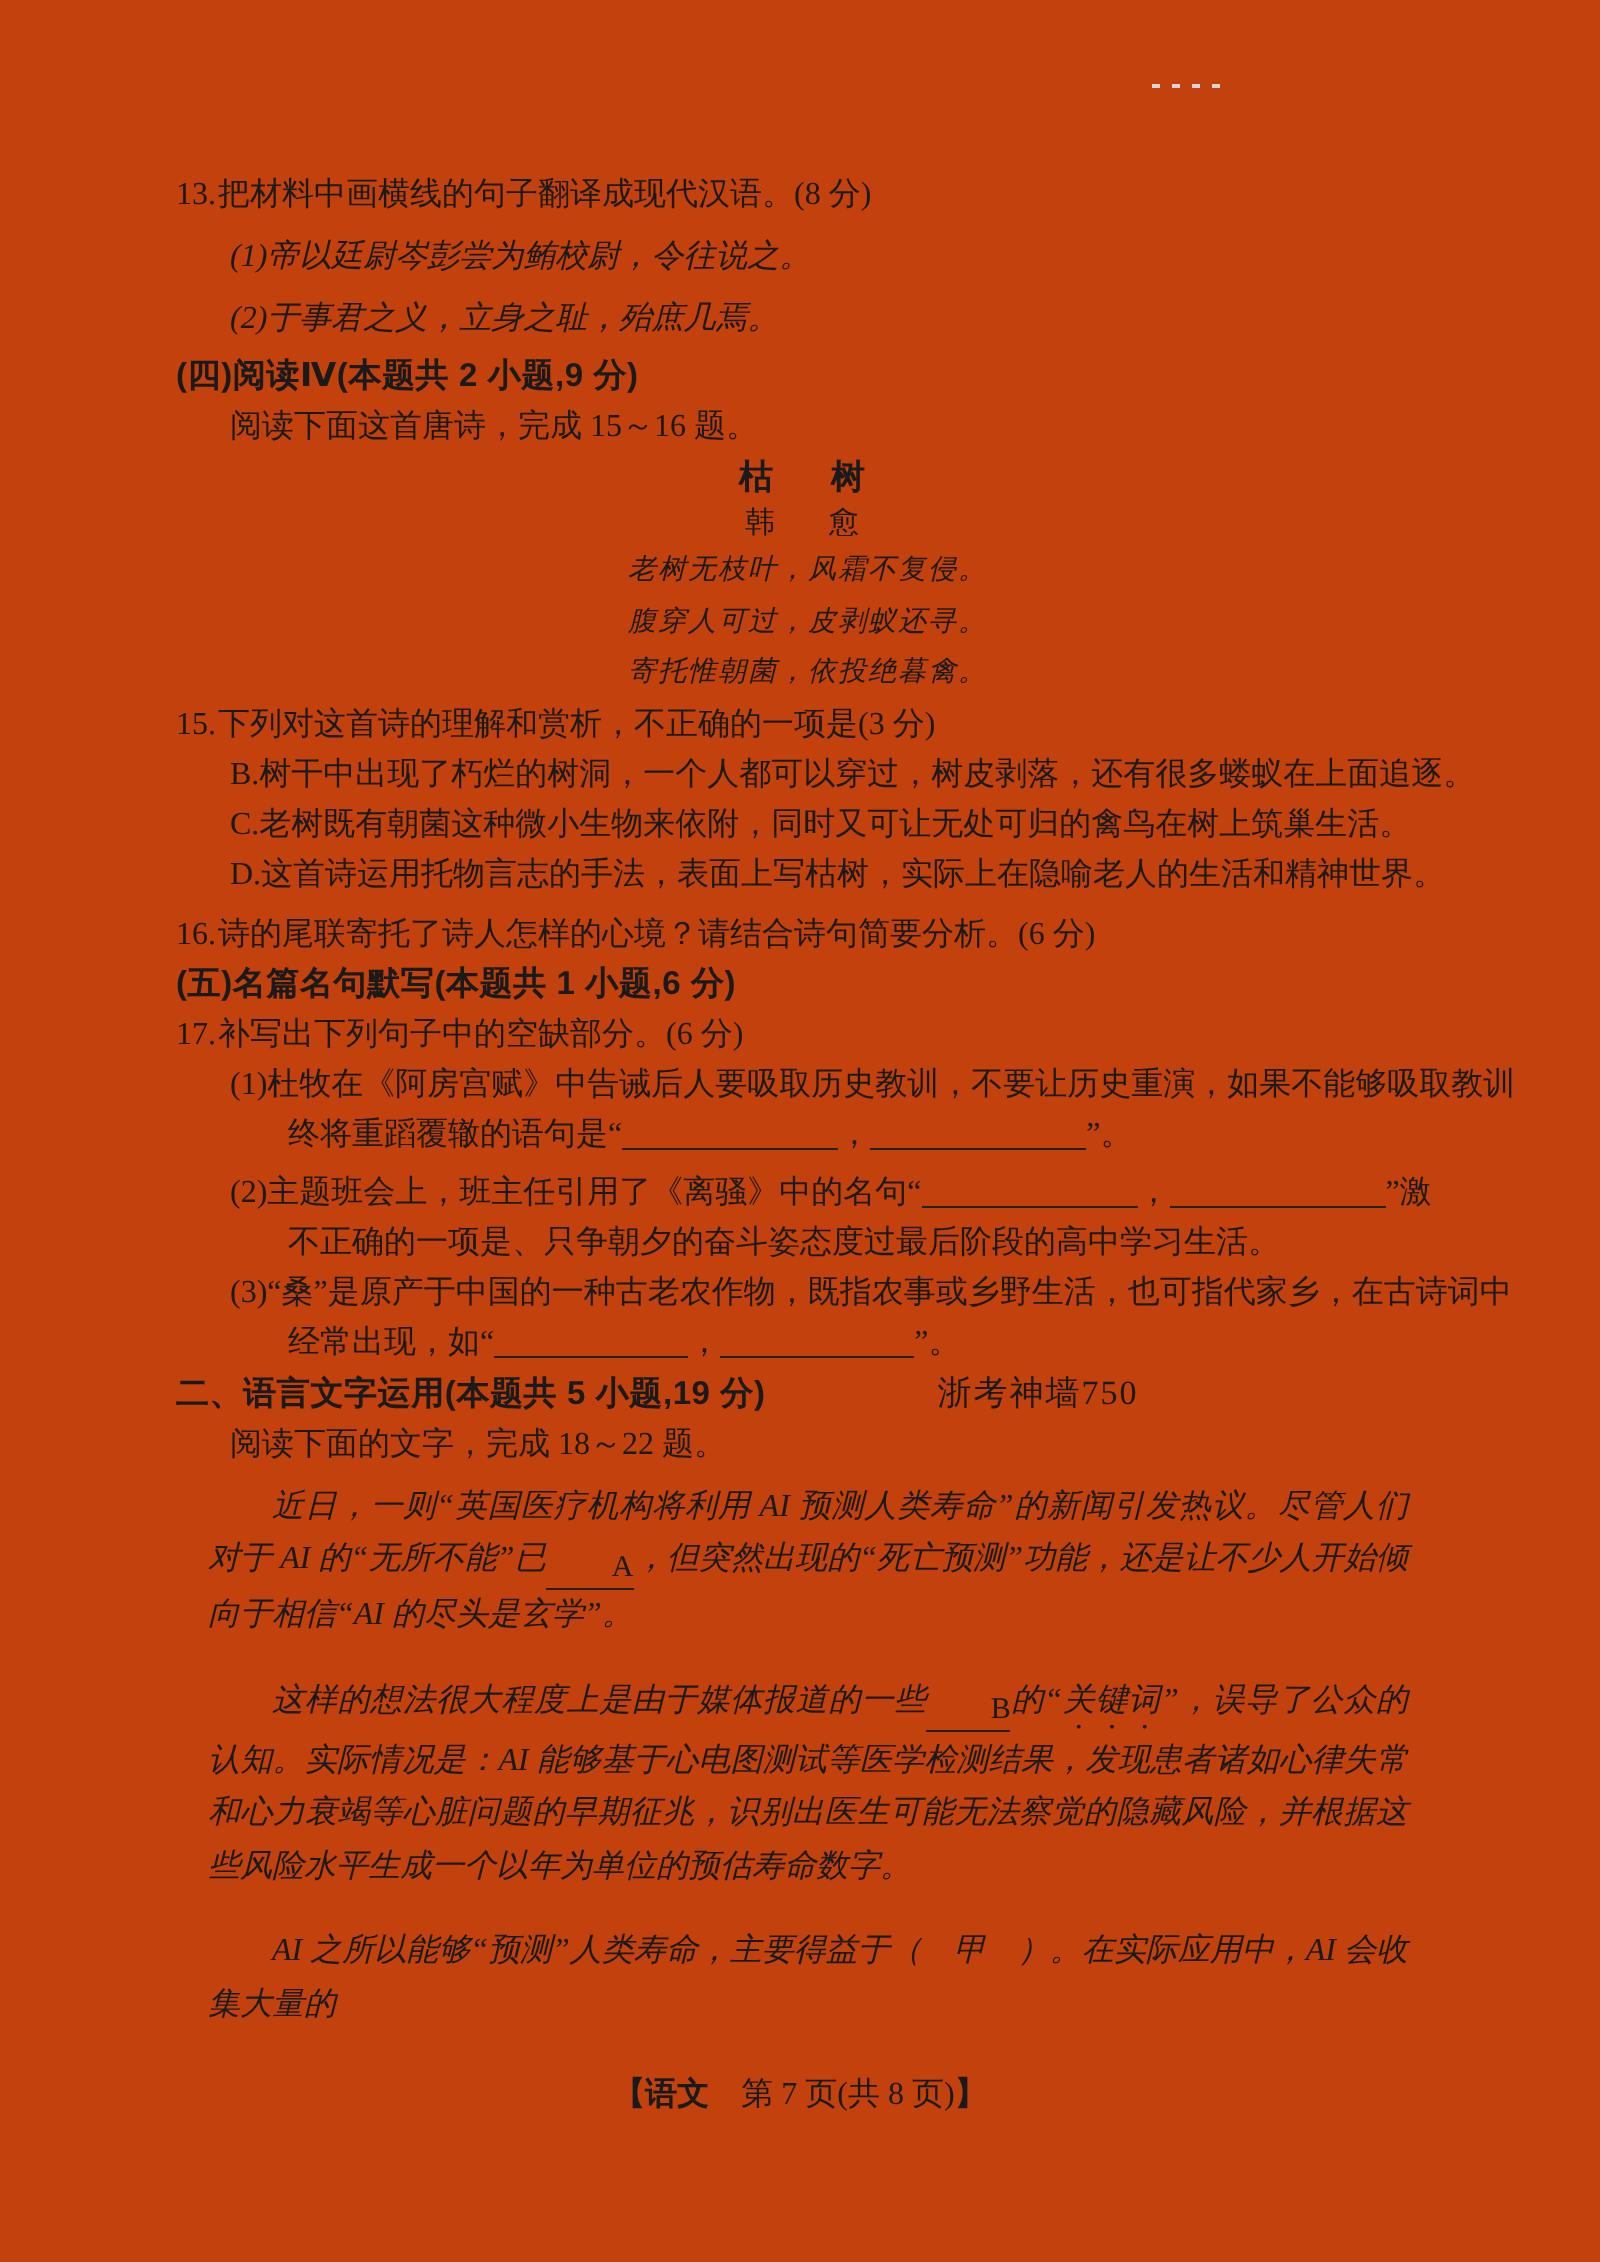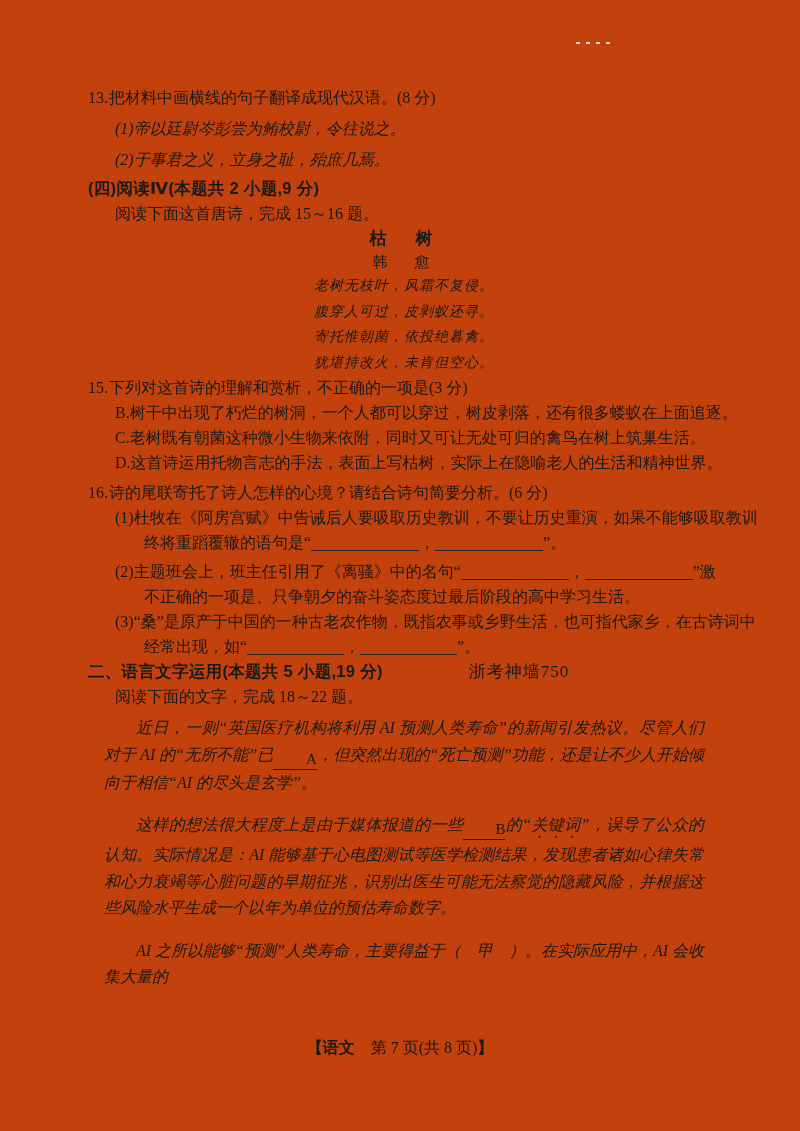--- a/index.html
+++ b/index.html
@@ -78,31 +78,32 @@
 
     <div class="line h" style="line-height:26px;">(四)阅读Ⅳ(本题共 2 小题,9 分)</div>
     <div class="line ind1" style="line-height:26px;">阅读下面这首唐诗，完成 15～16 题。</div>
 
     <div class="poem">
       <div class="poem-title">枯　树</div>
       <div class="poem-author">韩　愈</div>
       <div class="poem-line">老树无枝叶，风霜不复侵。</div>
       <div class="poem-line">腹穿人可过，皮剥蚁还寻。</div>
       <div class="poem-line">寄托惟朝菌，依投绝暮禽。</div>
-      <div class="poem-line">犹堪持改火，未肯但空心。</div>
     </div>
 
     <div class="line"><span class="qnum">15.</span><span>下列对这首诗的理解和赏析，不正确的一项是(3 分)</span></div>
     <div class="line ind1">B.树干中出现了朽烂的树洞，一个人都可以穿过，树皮剥落，还有很多蝼蚁在上面追逐。</div>
     <div class="line ind1">C.老树既有朝菌这种微小生物来依附，同时又可让无处可归的禽鸟在树上筑巢生活。</div>
     <div class="line ind1">D.这首诗运用托物言志的手法，表面上写枯树，实际上在隐喻老人的生活和精神世界。</div>
 
     <div class="line mt5"><span class="qnum">16.</span><span>诗的尾联寄托了诗人怎样的心境？请结合诗句简要分析。(6 分)</span></div>
 
+    <div class="line h">(五)名篇名句默写(本题共 1 小题,6 分)</div>
 
+    <div class="line"><span class="qnum">17.</span><span>补写出下列句子中的空缺部分。(6 分)</span></div>
 
     <div class="line ind1">(1)杜牧在《阿房宫赋》中告诫后人要吸取历史教训，不要让历史重演，如果不能够吸取教训</div>
     <div class="line ind2"><span>终将重蹈覆辙的语句是“</span><span class="blank"></span><span>，</span><span class="blank"></span><span>”。</span></div>
 
     <div class="line ind1 mt4"><span>(2)主题班会上，班主任引用了《离骚》中的名句“</span><span class="blank"></span><span>，</span><span class="blank"></span><span>”激</span></div>
     <div class="line ind2">不正确的一项是、只争朝夕的奋斗姿态度过最后阶段的高中学习生活。</div>
 
     <div class="line ind1">(3)“桑”是原产于中国的一种古老农作物，既指农事或乡野生活，也可指代家乡，在古诗词中</div>
     <div class="line ind2"><span>经常出现，如“</span><span class="blank" style="width:97px;"></span><span>，</span><span class="blank" style="width:97px;"></span><span>”。</span></div>
 

